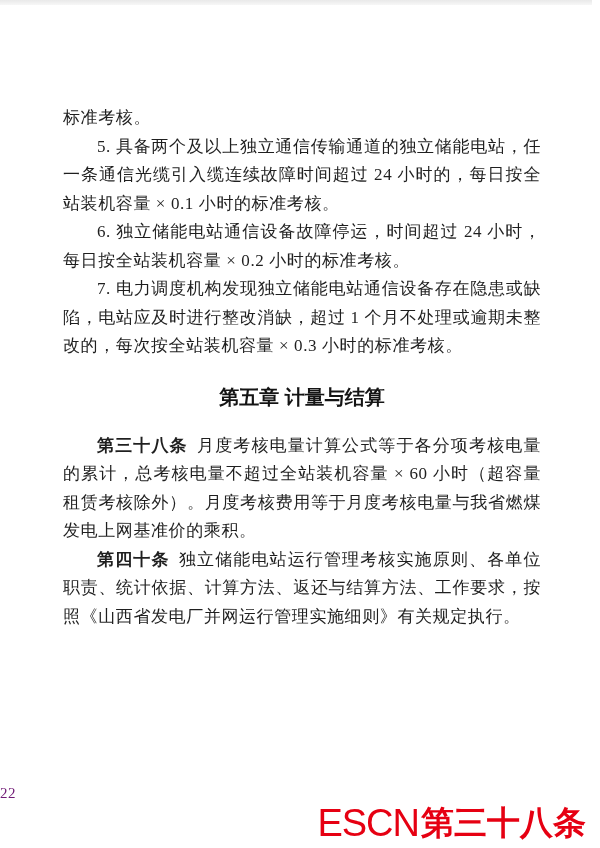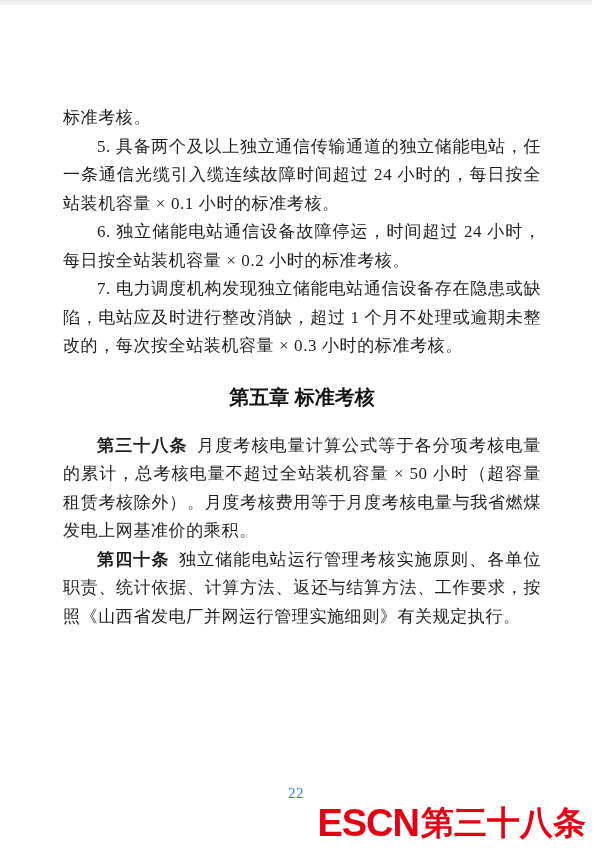--- a/index.html
+++ b/index.html
@@ -53,37 +53,36 @@
     text-align: center;
     font-weight: bold;
     font-family: "Liberation Sans", "DejaVu Sans", sans-serif;
     color: #141414;
   }
   .page-number {
     position: absolute;
     bottom: 46px;
     left: 0;
     width: 100%;
-    text-align: center;
     font-size: 15px;
-    color: #3b82f6;
+    color: #701a75;
     letter-spacing: 0.5px;
   }
   .logo {
     position: absolute;
     right: 6px;
     bottom: 5px;
     display: flex;
     align-items: center;
     color: #e60012;
     white-space: nowrap;
   }
   .logo-latin {
     font-family: "Liberation Sans", "DejaVu Sans", sans-serif;
-    font-weight: 700;
+    font-weight: 400;
     font-size: 38px;
     line-height: 40px;
     letter-spacing: -1px;
   }
   .logo-cjk {
     font-family: "Liberation Sans", "DejaVu Sans", sans-serif;
     font-weight: 900;
     font-size: 33px;
     line-height: 40px;
     letter-spacing: 0;
@@ -98,24 +97,24 @@
 
   <main class="content">
     <p class="body-text no-indent">标准考核。</p>
 
     <p class="body-text">5. 具备两个及以上独立通信传输通道的独立储能电站，任一条通信光缆引入缆连续故障时间超过 24 小时的，每日按全站装机容量 × 0.1 小时的标准考核。</p>
 
     <p class="body-text">6. 独立储能电站通信设备故障停运，时间超过 24 小时，每日按全站装机容量 × 0.2 小时的标准考核。</p>
 
     <p class="body-text">7. 电力调度机构发现独立储能电站通信设备存在隐患或缺陷，电站应及时进行整改消缺，超过 1 个月不处理或逾期未整改的，每次按全站装机容量 × 0.3 小时的标准考核。</p>
 
-    <h2 class="chapter-heading">第五章 标准考核</h2>
+    <h2 class="chapter-heading">第五章 计量与结算</h2>
 
     <p class="body-text">
-      <span class="article-lead">第三十八条</span><span>月度考核电量计算公式等于各分项考核电量的累计，总考核电量不超过全站装机容量 × 50 小时（超容量租赁考核除外）。月度考核费用等于月度考核电量与我省燃煤发电上网基准价的乘积。</span>
+      <span class="article-lead">第三十八条</span><span>月度考核电量计算公式等于各分项考核电量的累计，总考核电量不超过全站装机容量 × 60 小时（超容量租赁考核除外）。月度考核费用等于月度考核电量与我省燃煤发电上网基准价的乘积。</span>
     </p>
 
 
     <p class="body-text">
       <span class="article-lead">第四十条</span><span>独立储能电站运行管理考核实施原则、各单位职责、统计依据、计算方法、返还与结算方法、工作要求，按照《山西省发电厂并网运行管理实施细则》有关规定执行。</span>
     </p>
   </main>
 
   <div class="page-number">22</div>
 

